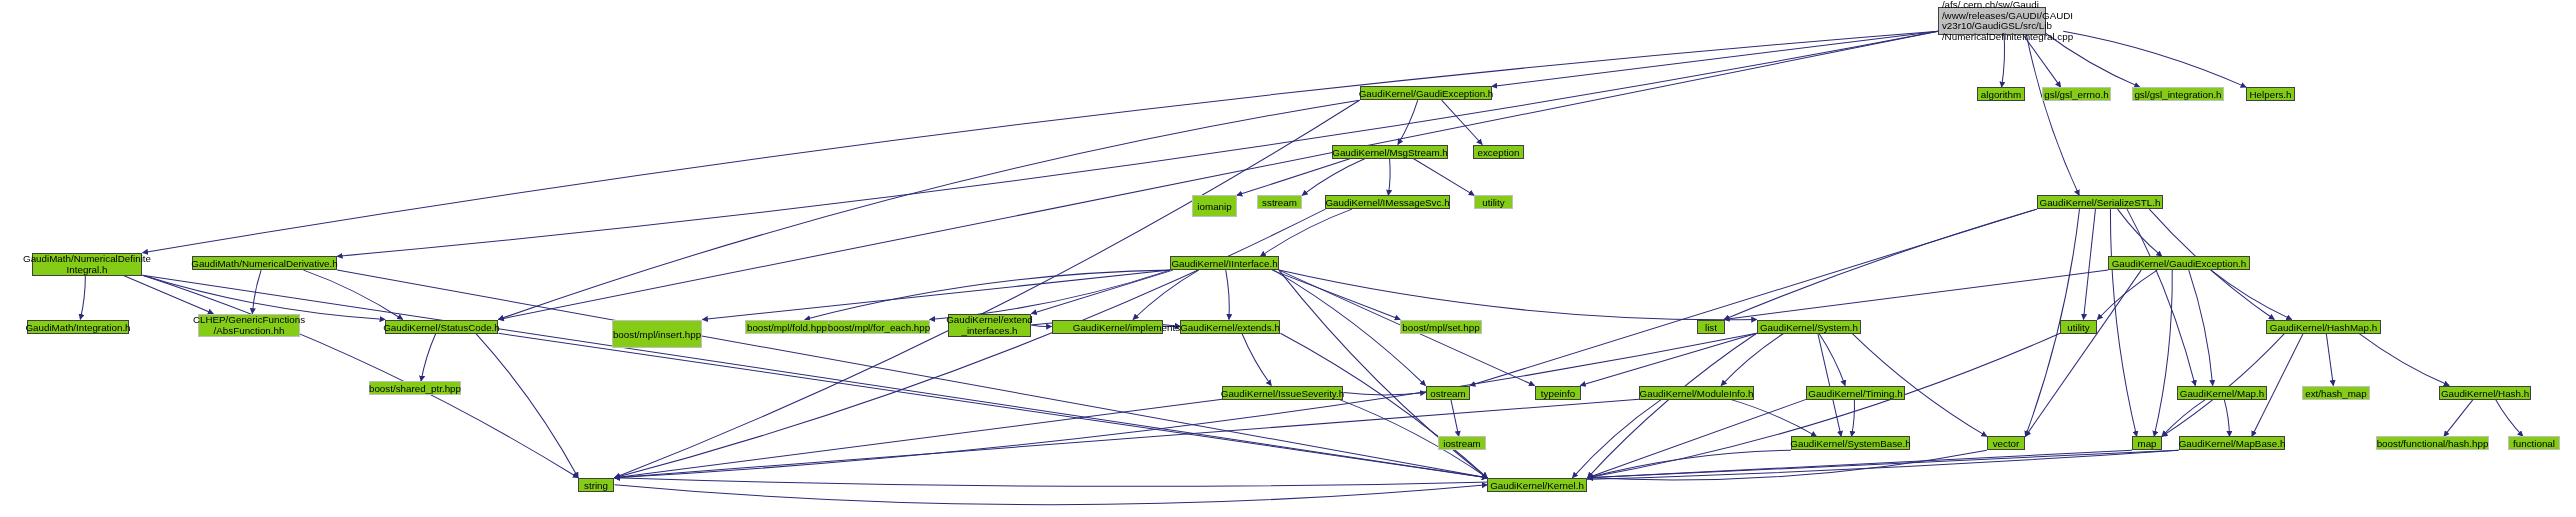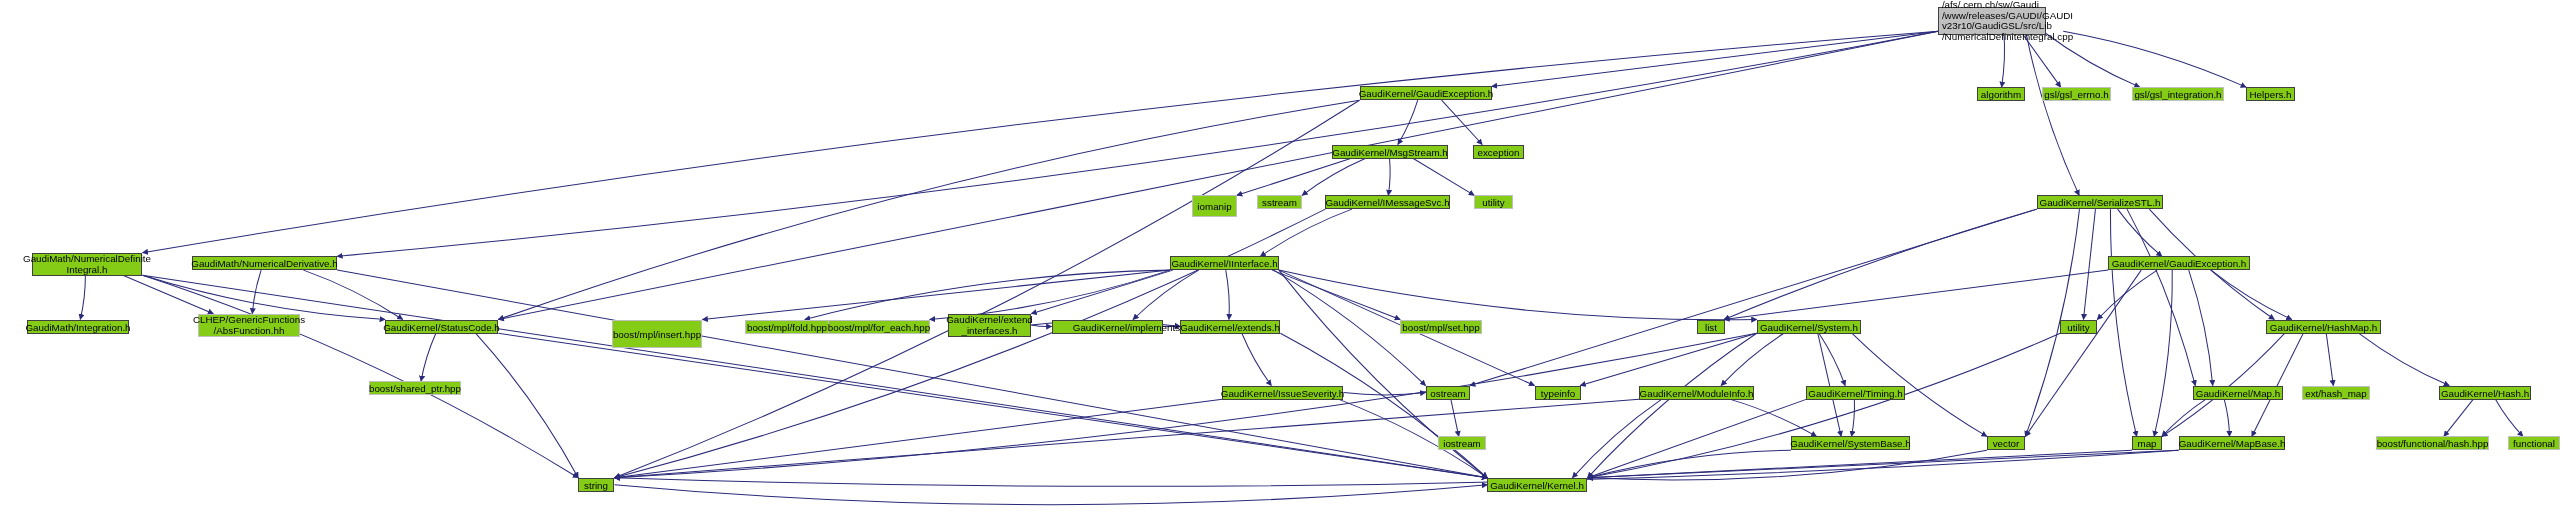--- a/index.html
+++ b/index.html
@@ -155,21 +155,21 @@
       <div class="node solid" style="left: 1697px; top: 320px; width: 28px; height: 14px;">list</div>
       <div class="node solid" style="left: 1757px; top: 320px; width: 104px; height: 14px;">GaudiKernel/System.h</div>
       <div class="node solid" style="left: 2060px; top: 320px; width: 37px; height: 14px;">utility</div>
       <div class="node solid" style="left: 2266px; top: 320px; width: 115px; height: 14px;">GaudiKernel/HashMap.h</div>
       <div class="node light" style="left: 369px; top: 381px; width: 92px; height: 14px;">boost/shared_ptr.hpp</div>
       <div class="node solid" style="left: 1222px; top: 386px; width: 121px; height: 14px;">GaudiKernel/IssueSeverity.h</div>
       <div class="node solid" style="left: 1426px; top: 386px; width: 44px; height: 14px;">ostream</div>
       <div class="node solid" style="left: 1535px; top: 386px; width: 46px; height: 14px;">typeinfo</div>
       <div class="node solid" style="left: 1639px; top: 386px; width: 115px; height: 14px;">GaudiKernel/ModuleInfo.h</div>
       <div class="node solid" style="left: 1806px; top: 386px; width: 99px; height: 14px;">GaudiKernel/Timing.h</div>
-      <div class="node solid" style="left: 2177px; top: 386px; width: 90px; height: 14px; margin-left: 16px;">GaudiKernel/Map.h</div>
+      <div class="node solid" style="left: 2177px; top: 386px; width: 90px; height: 14px;">GaudiKernel/Map.h</div>
       <div class="node light" style="left: 2302px; top: 386px; width: 68px; height: 14px;">ext/hash_map</div>
       <div class="node solid" style="left: 2439px; top: 386px; width: 92px; height: 14px;">GaudiKernel/Hash.h</div>
       <div class="node light" style="left: 1438px; top: 436px; width: 48px; height: 14px;">iostream</div>
       <div class="node solid" style="left: 1791px; top: 436px; width: 119px; height: 14px;">GaudiKernel/SystemBase.h</div>
       <div class="node solid" style="left: 1987px; top: 436px; width: 38px; height: 14px;">vector</div>
       <div class="node solid" style="left: 2132px; top: 436px; width: 30px; height: 14px;">map</div>
       <div class="node solid" style="left: 2179px; top: 436px; width: 106px; height: 14px;">GaudiKernel/MapBase.h</div>
       <div class="node light" style="left: 2376px; top: 436px; width: 113px; height: 14px;">boost/functional/hash.hpp</div>
       <div class="node light" style="left: 2508px; top: 436px; width: 52px; height: 14px;">functional</div>
       <div class="node solid" style="left: 578px; top: 478px; width: 36px; height: 14px;">string</div>

